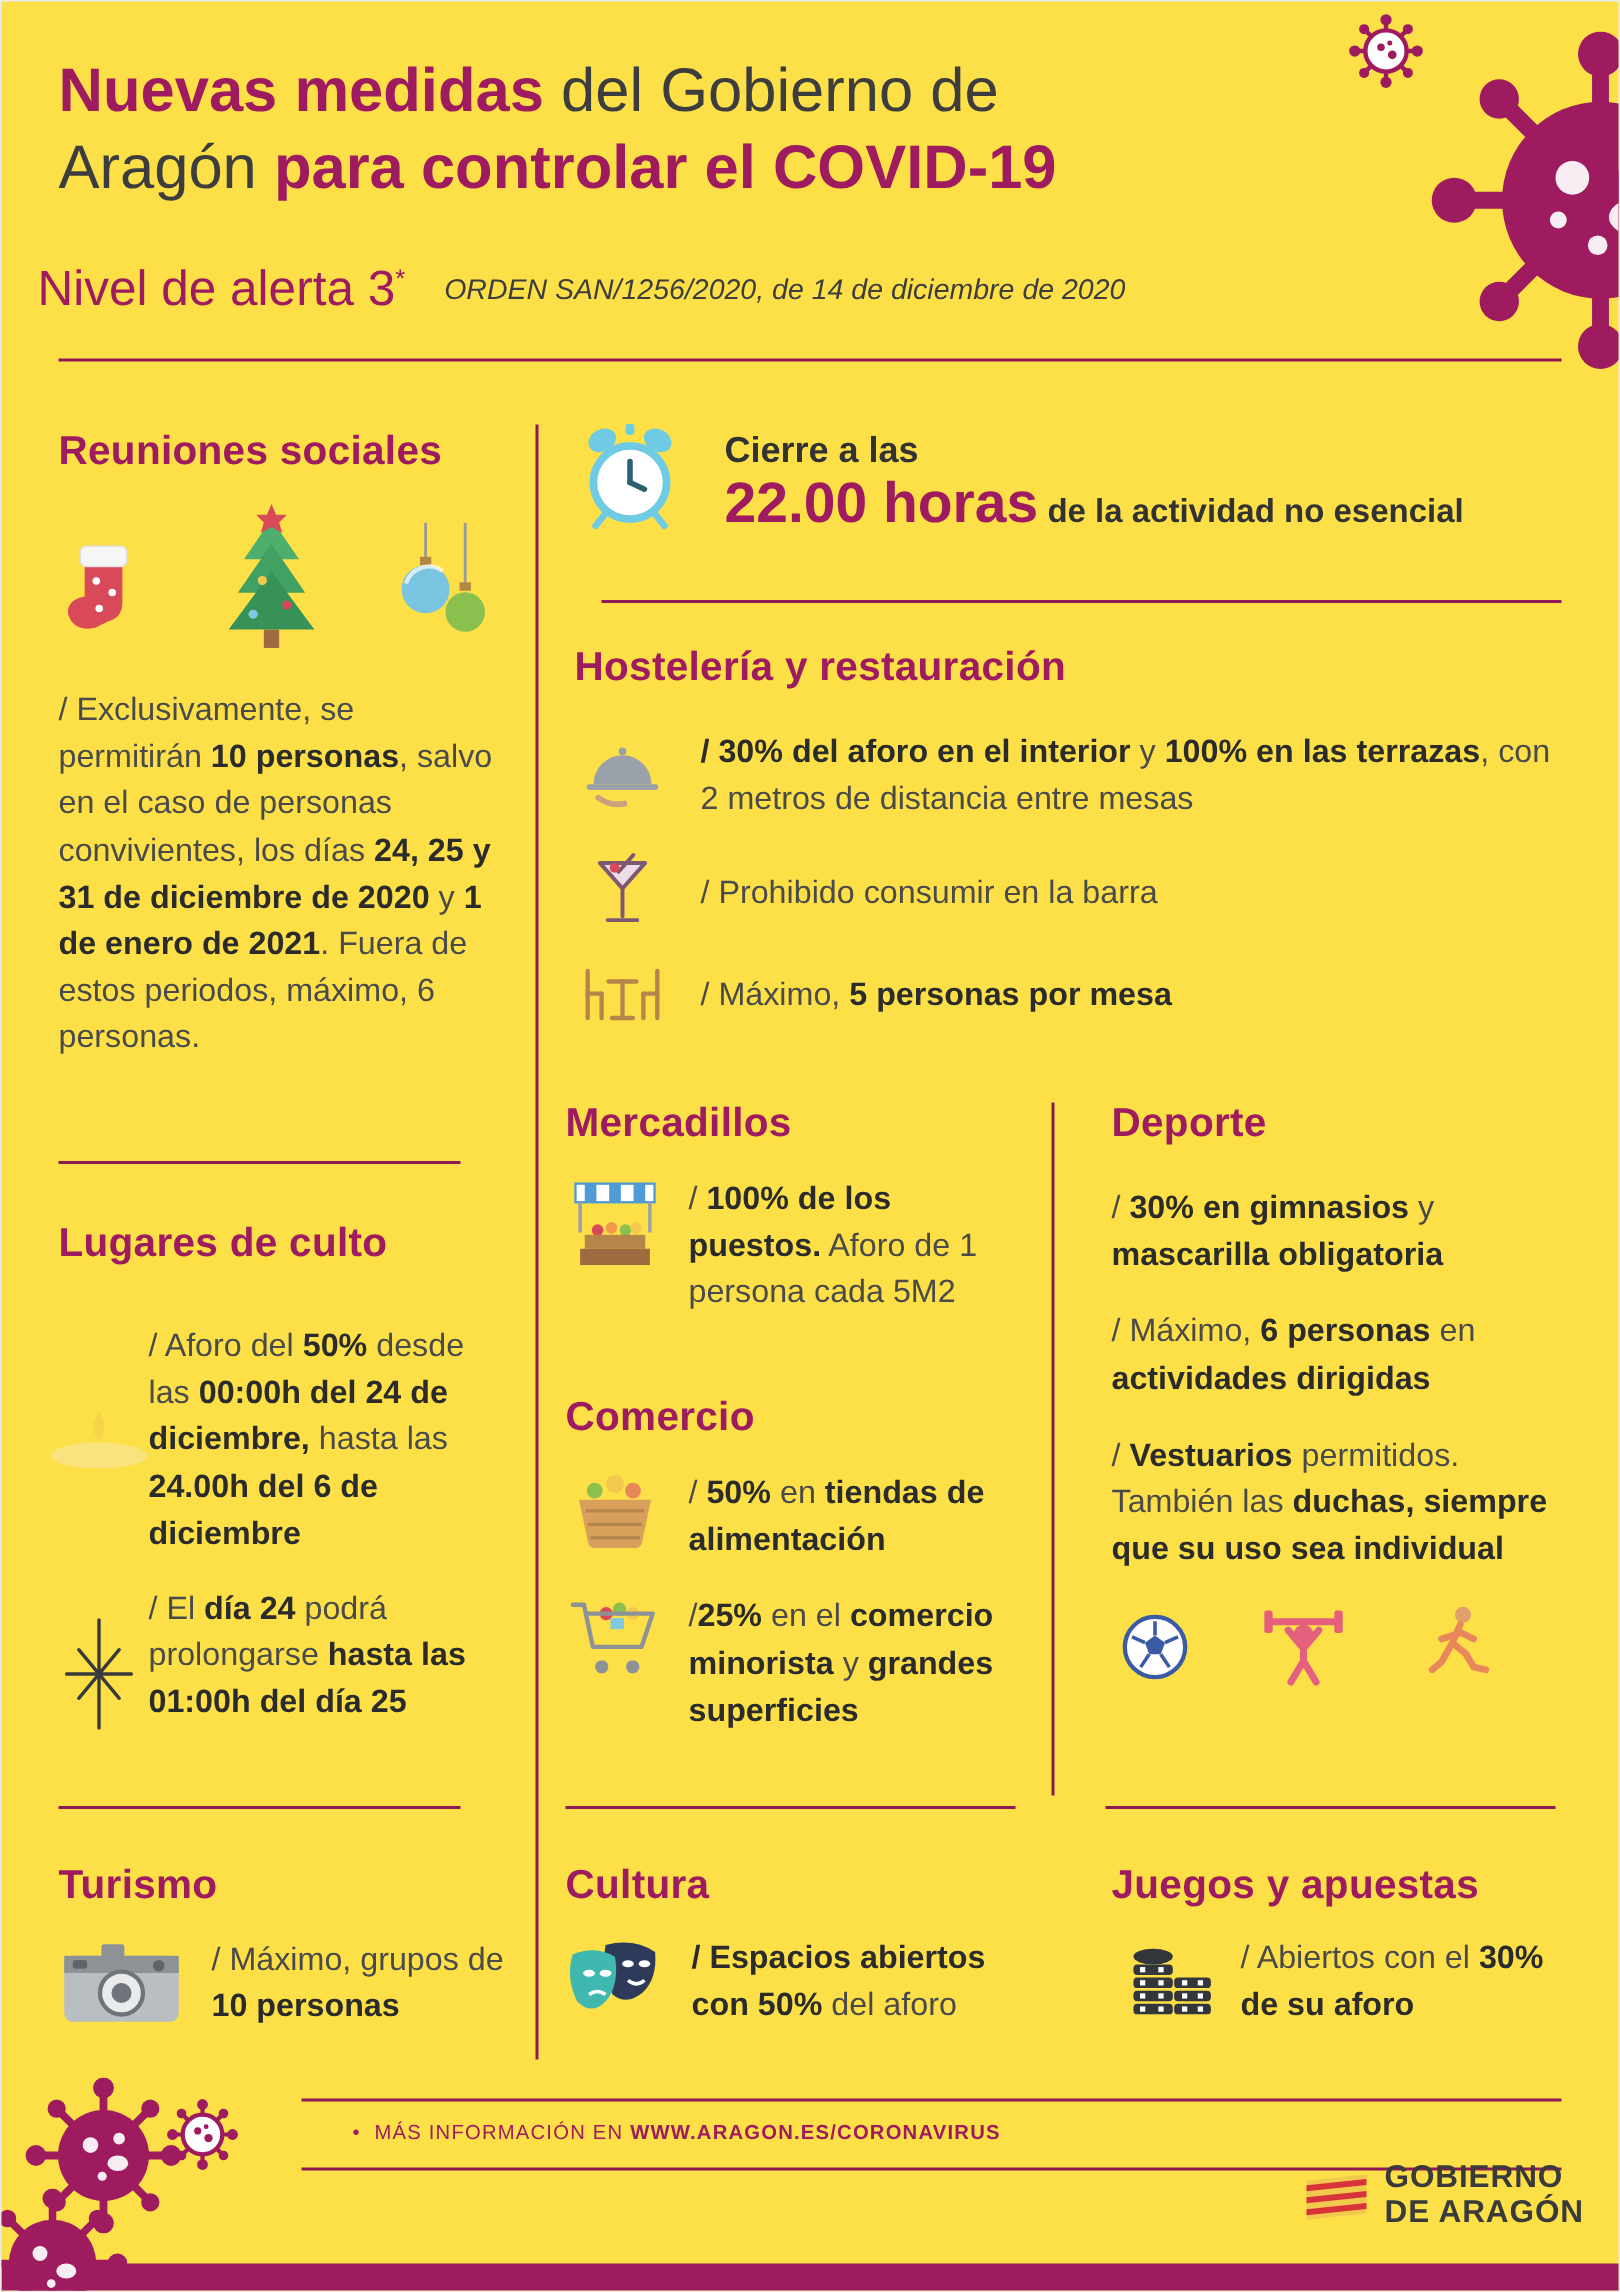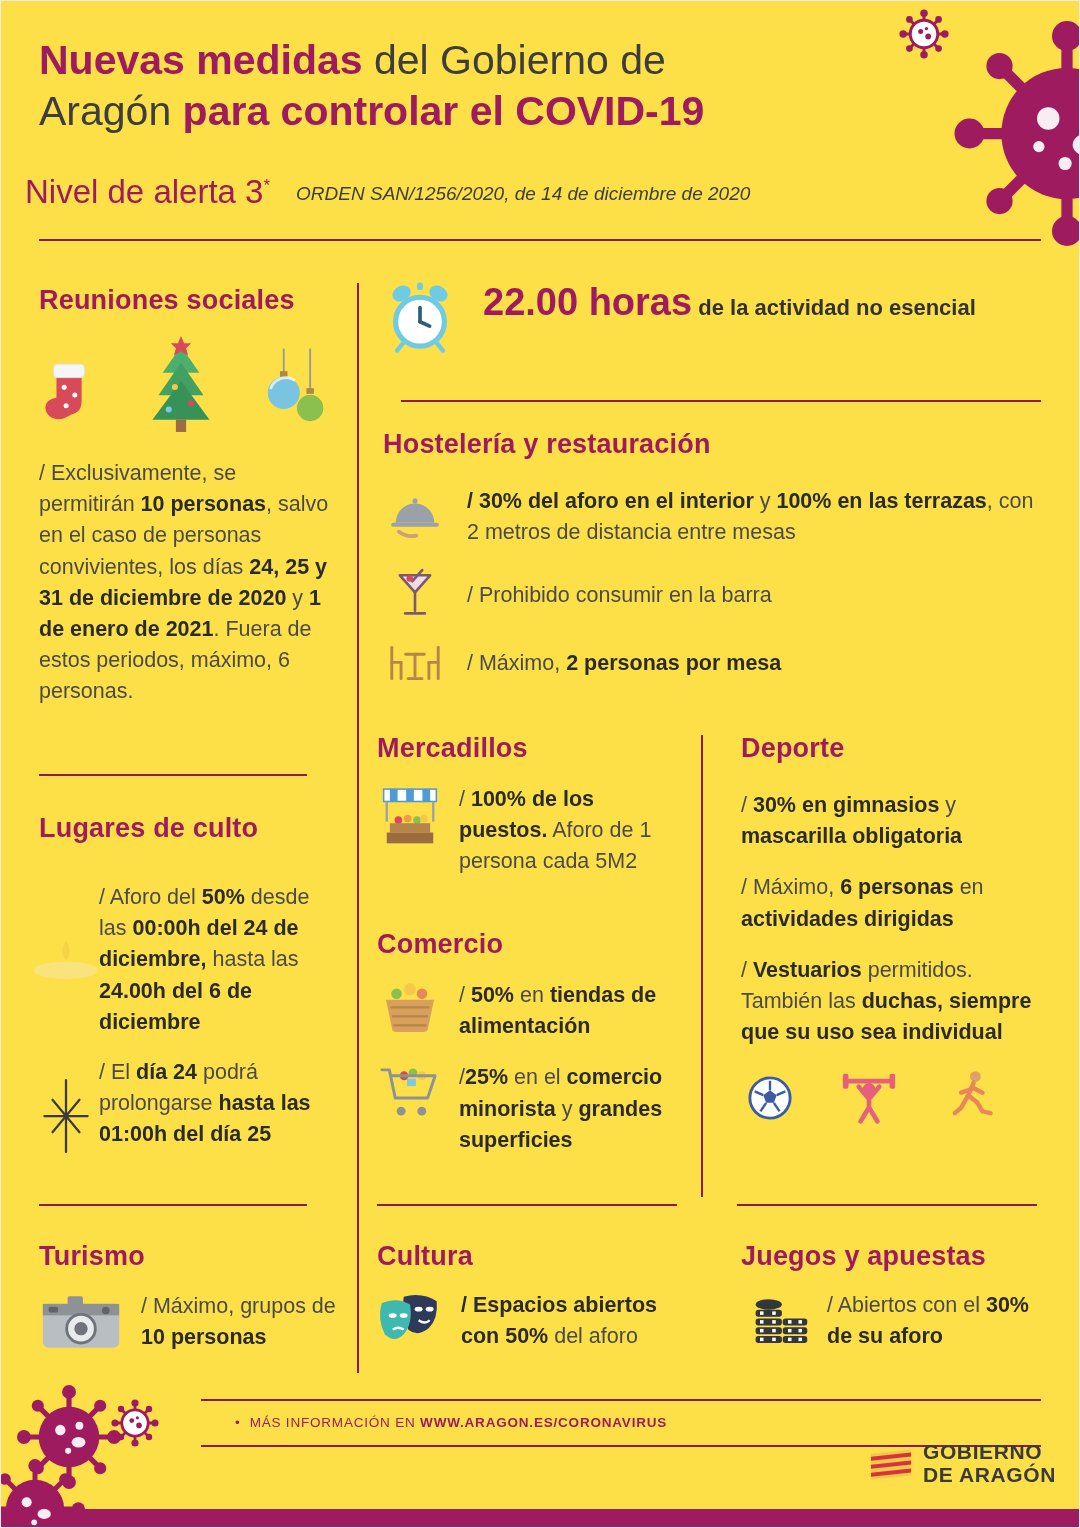--- a/index.html
+++ b/index.html
@@ -253,20 +253,21 @@
           <line x1="50" y1="55" x2="50" y2="36"></line>
             <line x1="50" y1="55" x2="63" y2="61"></line>
         </g>
         <g stroke="#6fcbe4" stroke-width="6" stroke-linecap="round">
           <line x1="27" y1="84" x2="19" y2="94"></line>
             <line x1="73" y1="84" x2="81" y2="94"></line>
         </g>
       </svg>
     </span>
     <div>
+      <div class="closure-lead">Cierre a las</div>
       <div><span class="closure-time">22.00 horas</span><span class="closure-tail"> de la actividad no esencial</span></div>
     </div>
   </section>
 
   <div class="abs hrule rule-closure"></div>
 
   <section class="abs sec-hosteleria">
     <h2 class="h2">Hostelería y restauración</h2>
     <div class="h-item">
       <span class="ic">
@@ -302,21 +303,21 @@
             <line x1="10" y1="34" x2="26" y2="34"></line>
             <line x1="26" y1="34" x2="26" y2="62"></line>
           <line x1="34" y1="20" x2="66" y2="20"></line>
             <line x1="50" y1="20" x2="50" y2="58"></line>
             <line x1="38" y1="62" x2="62" y2="62"></line>
           <line x1="90" y1="8" x2="90" y2="62"></line>
             <line x1="74" y1="34" x2="90" y2="34"></line>
             <line x1="74" y1="34" x2="74" y2="62"></line>
         </svg>
       </span>
-      <p class="body"><span>/ Máximo, </span><b>2 personas por mesa</b></p>
+      <p class="body"><span>/ Máximo, </span><b>5 personas por mesa</b></p>
     </div>
   </section>
 
   <section class="abs sec-mercadillos">
     <h2 class="h2">Mercadillos</h2>
     <div class="row">
       <span class="ic">
         <svg viewBox="0 0 80 84" width="62" height="66">
           <rect x="6" y="6" width="68" height="16" fill="#fff" stroke="#4f9bd6" stroke-width="2"></rect>
           <rect x="14" y="6" width="10" height="16" fill="#4f9bd6"></rect>

